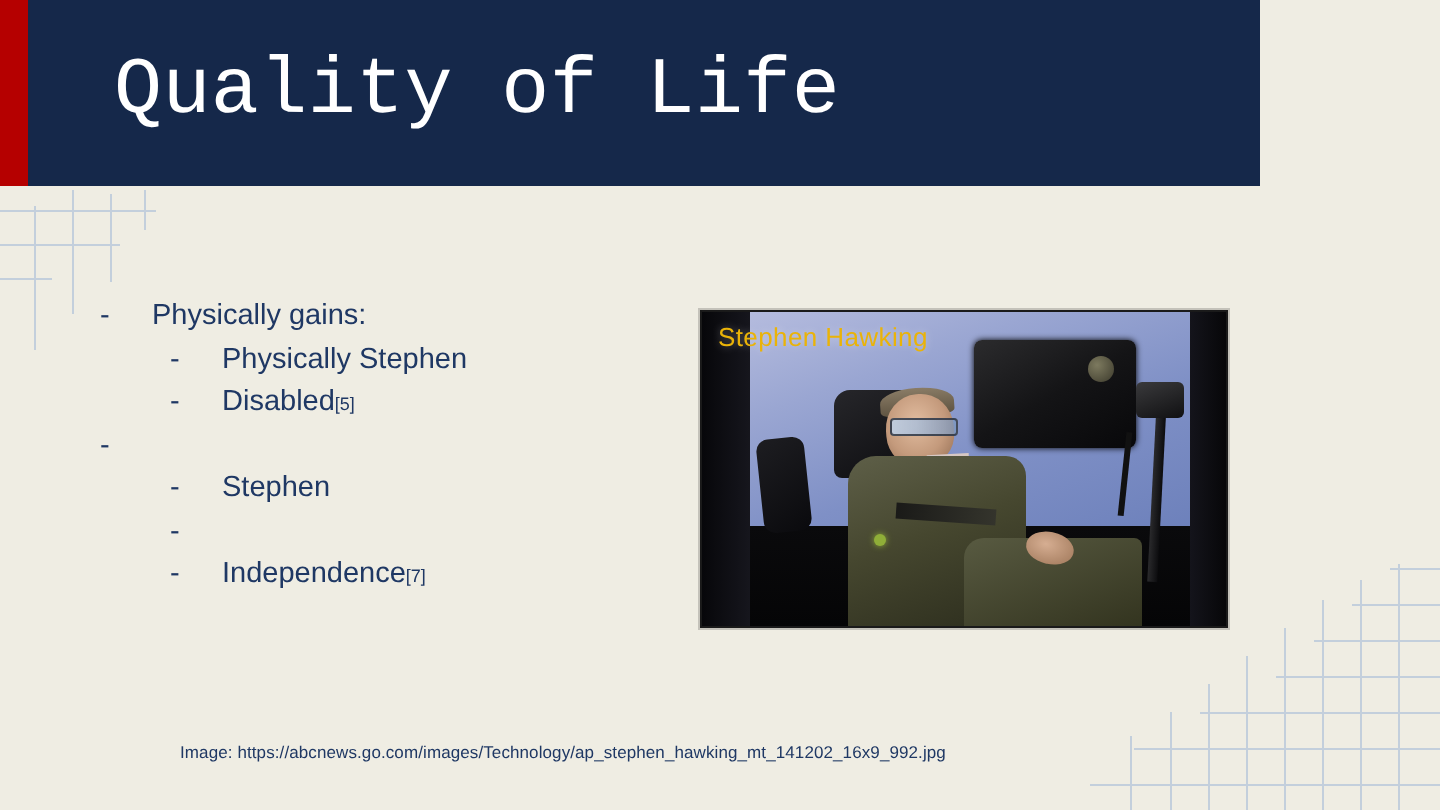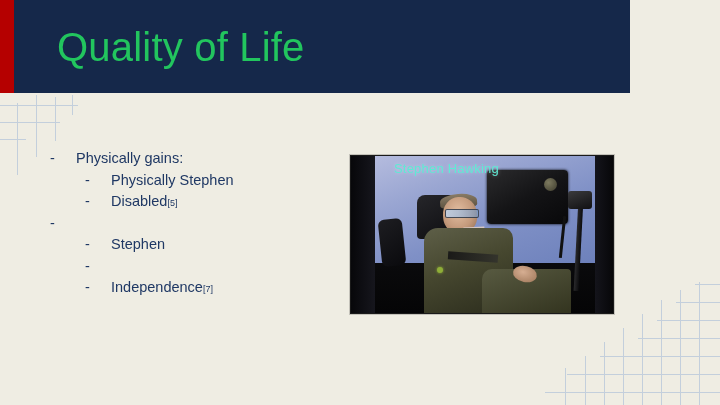--- a/index.html
+++ b/index.html
@@ -21,22 +21,22 @@
   #title-band{
     position:absolute;left:14px;top:0;width:616px;height:93px;
     background:#15284a;
   }
   #title-accent{
     position:absolute;left:0;top:0;width:14px;height:93px;
     background:#b50000;
   }
   #title-text{
     position:absolute;left:43px;top:24px;
-    font-size:40px;line-height:46px;color:#22c55e;
-    font-weight:400;letter-spacing:0.2px;white-space:nowrap;
+    font-size:40px;line-height:46px;color:#ffffff;
+    font-weight:400;letter-spacing:0.2px;white-space:nowrap;font-family:Liberation Mono, monospace;
   }
 
   
   #bullets{position:absolute;left:50px;top:148px;width:300px;}
   .b-row{display:flex;align-items:baseline;color:#1f3864;white-space:nowrap;}
   .b-row .dash{display:inline-block;text-align:left;}
   .lvl1{font-size:14.5px;line-height:21.5px;}
   .lvl1 .dash{width:26px;}
   .lvl2{font-size:14.5px;line-height:21.5px;padding-left:35px;}
   .lvl2 .dash{width:26px;}
@@ -61,24 +61,23 @@
   .ph-dark-left{
     position:absolute;left:0;top:0;width:9%;height:100%;
     background:linear-gradient(90deg,#07070a 0%,#16161d 100%);
   }
   .ph-dark-right{
     position:absolute;right:0;top:0;width:7%;height:100%;
     background:linear-gradient(270deg,#070709 0%,#14141b 100%);
   }
   .ph-caption{
     position:absolute;left:8px;top:5px;
-    font-size:13px;color:#5eead4;font-weight:400;
+    font-size:13px;color:#eab308;font-weight:400;
     text-shadow:0 0 4px rgba(255,255,255,0.35);
     letter-spacing:0.2px;
-    margin-left:35px;
   }
   
   .ph-monitor{
     position:absolute;left:52%;top:9%;width:31%;height:34%;
     background:linear-gradient(150deg,#2b2b2d 0%,#141416 50%,#08080a 100%);
     border-radius:4px;box-shadow:0 0 3px #000;
   }
   .ph-monitor-badge{
     position:absolute;right:14%;top:14%;width:13px;height:13px;border-radius:50%;
     background:radial-gradient(circle at 35% 35%,#7d7a5f,#3c3a2c);
@@ -262,14 +261,15 @@
       <div class="ph-body"></div>
       <div class="ph-lap"></div>
       <div class="ph-strap"></div>
       <div class="ph-hand"></div>
       <div class="ph-green-dot"></div>
 
       <div class="ph-caption">Stephen Hawking</div>
     </div>
   </div>
 
+  <div id="source-caption">Image: https://abcnews.go.com/images/Technology/ap_stephen_hawking_mt_141202_16x9_992.jpg</div>
 
 </div>
 
 </body></html>

